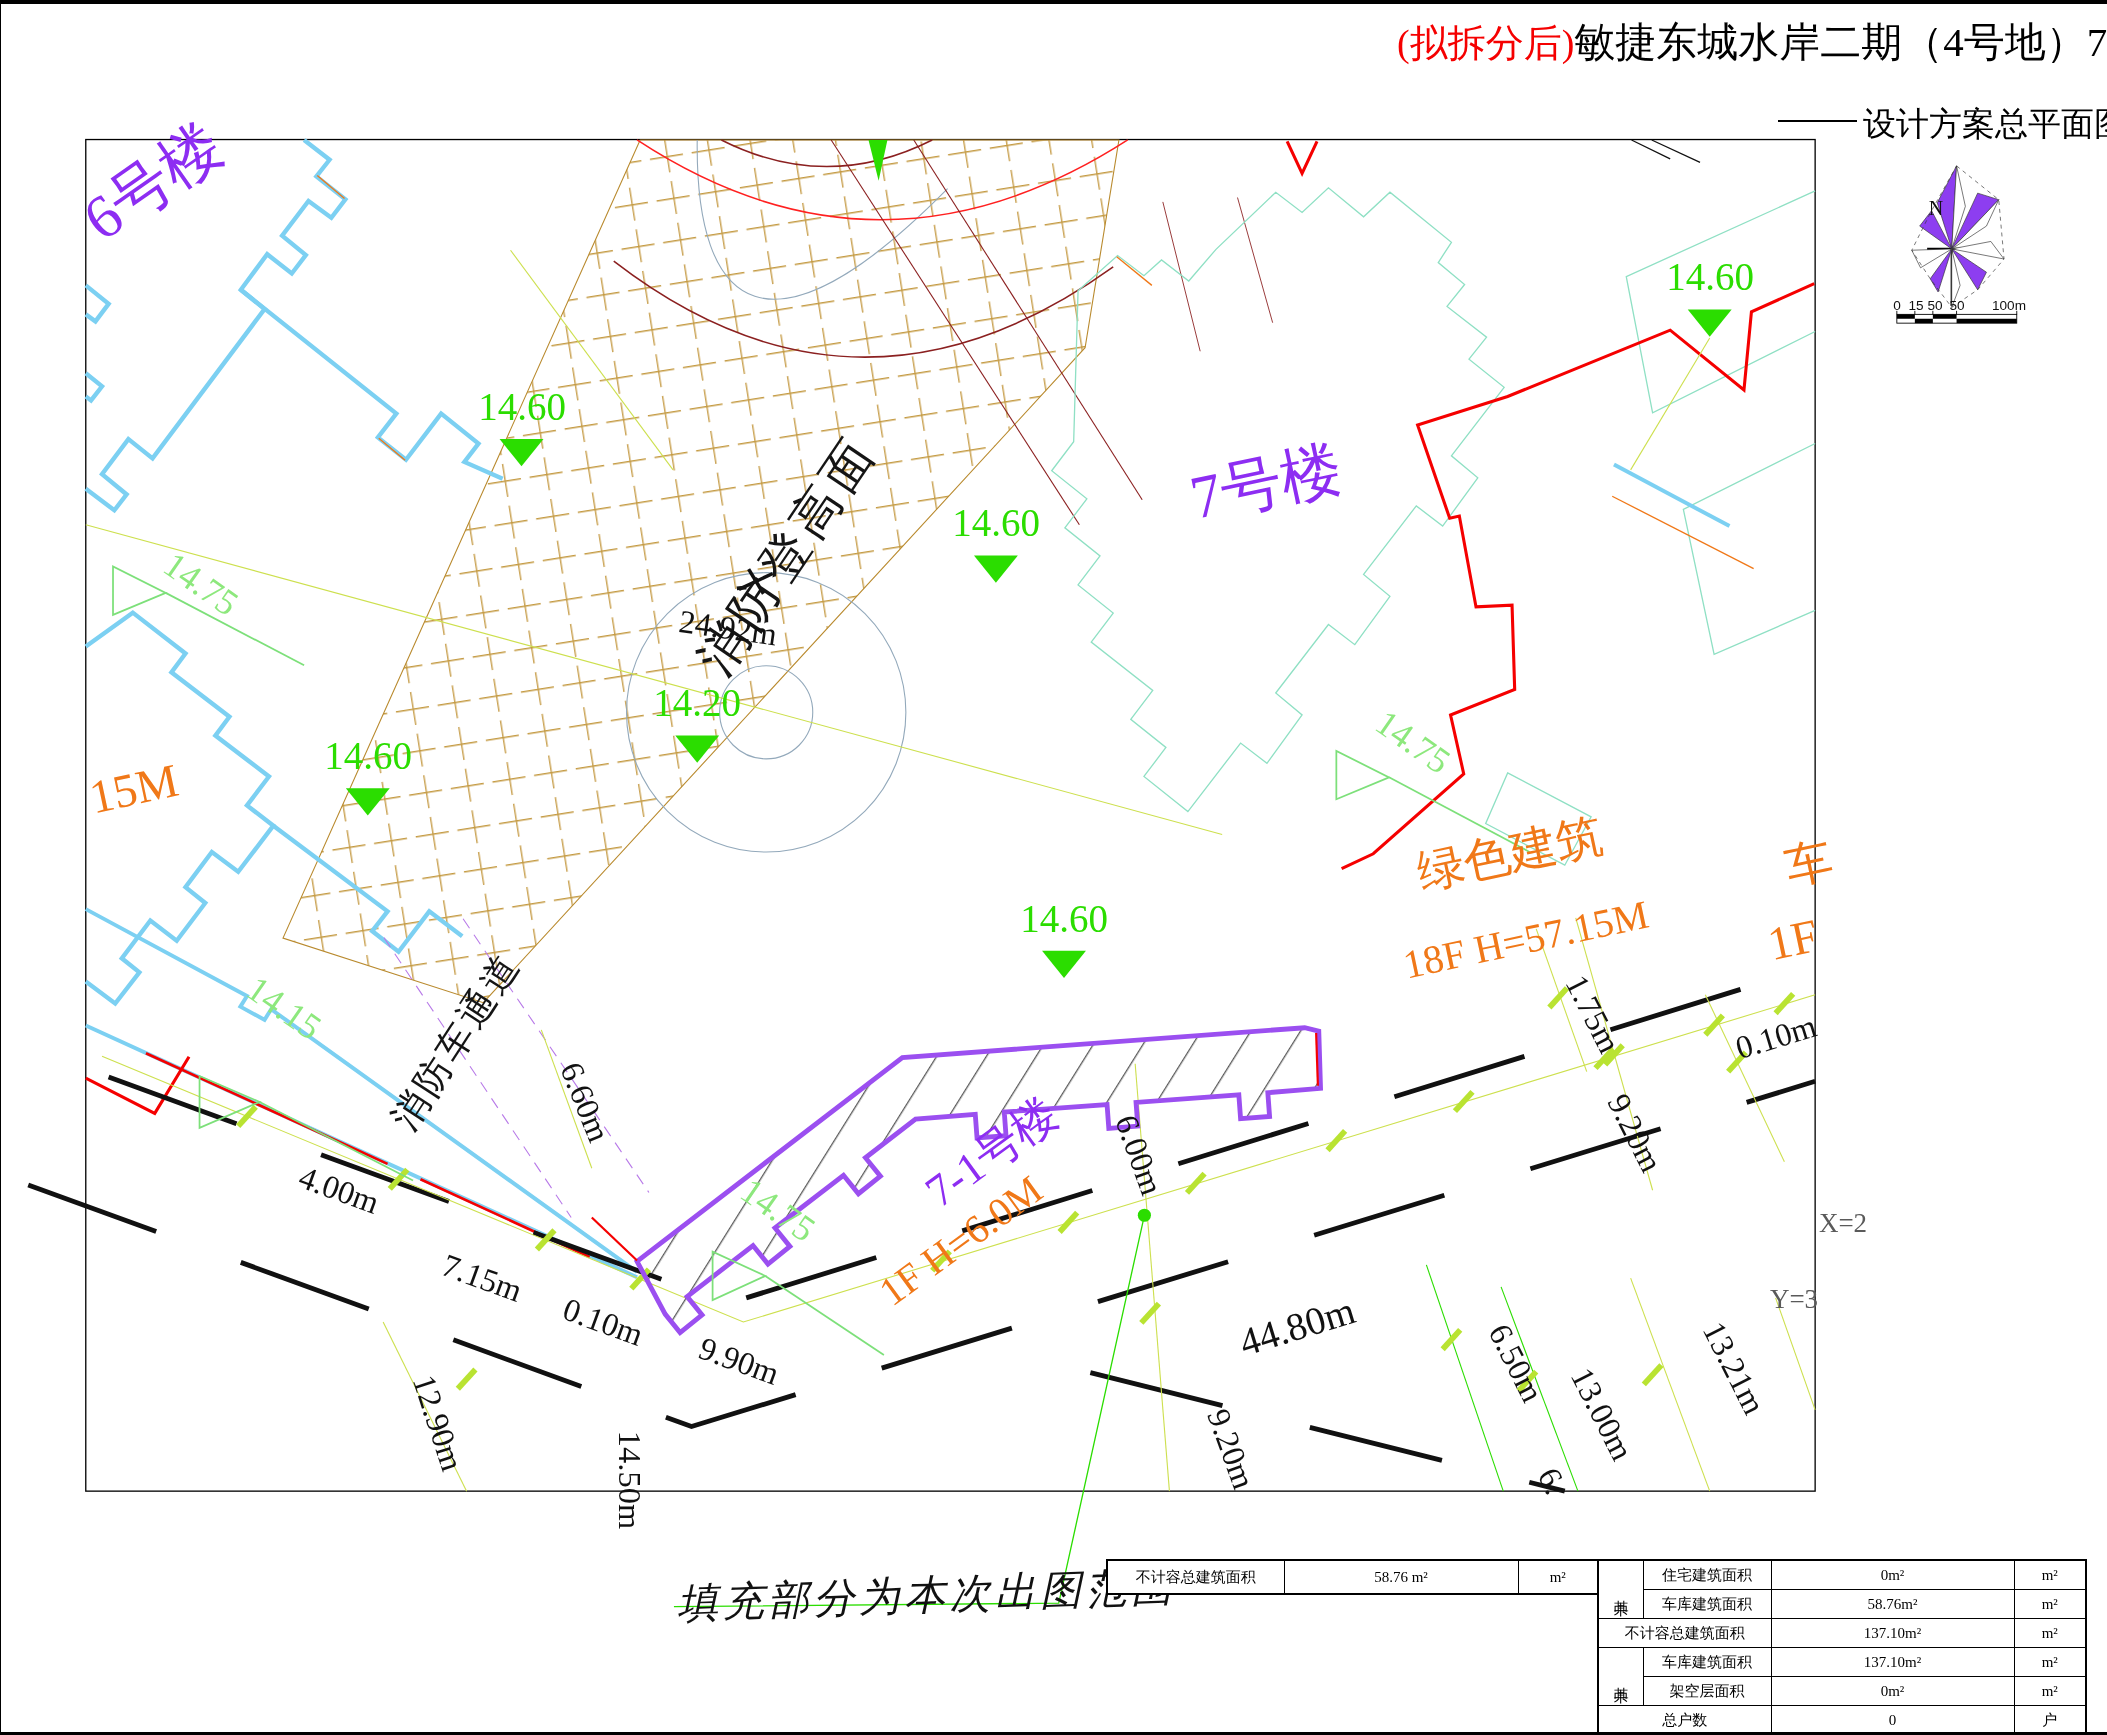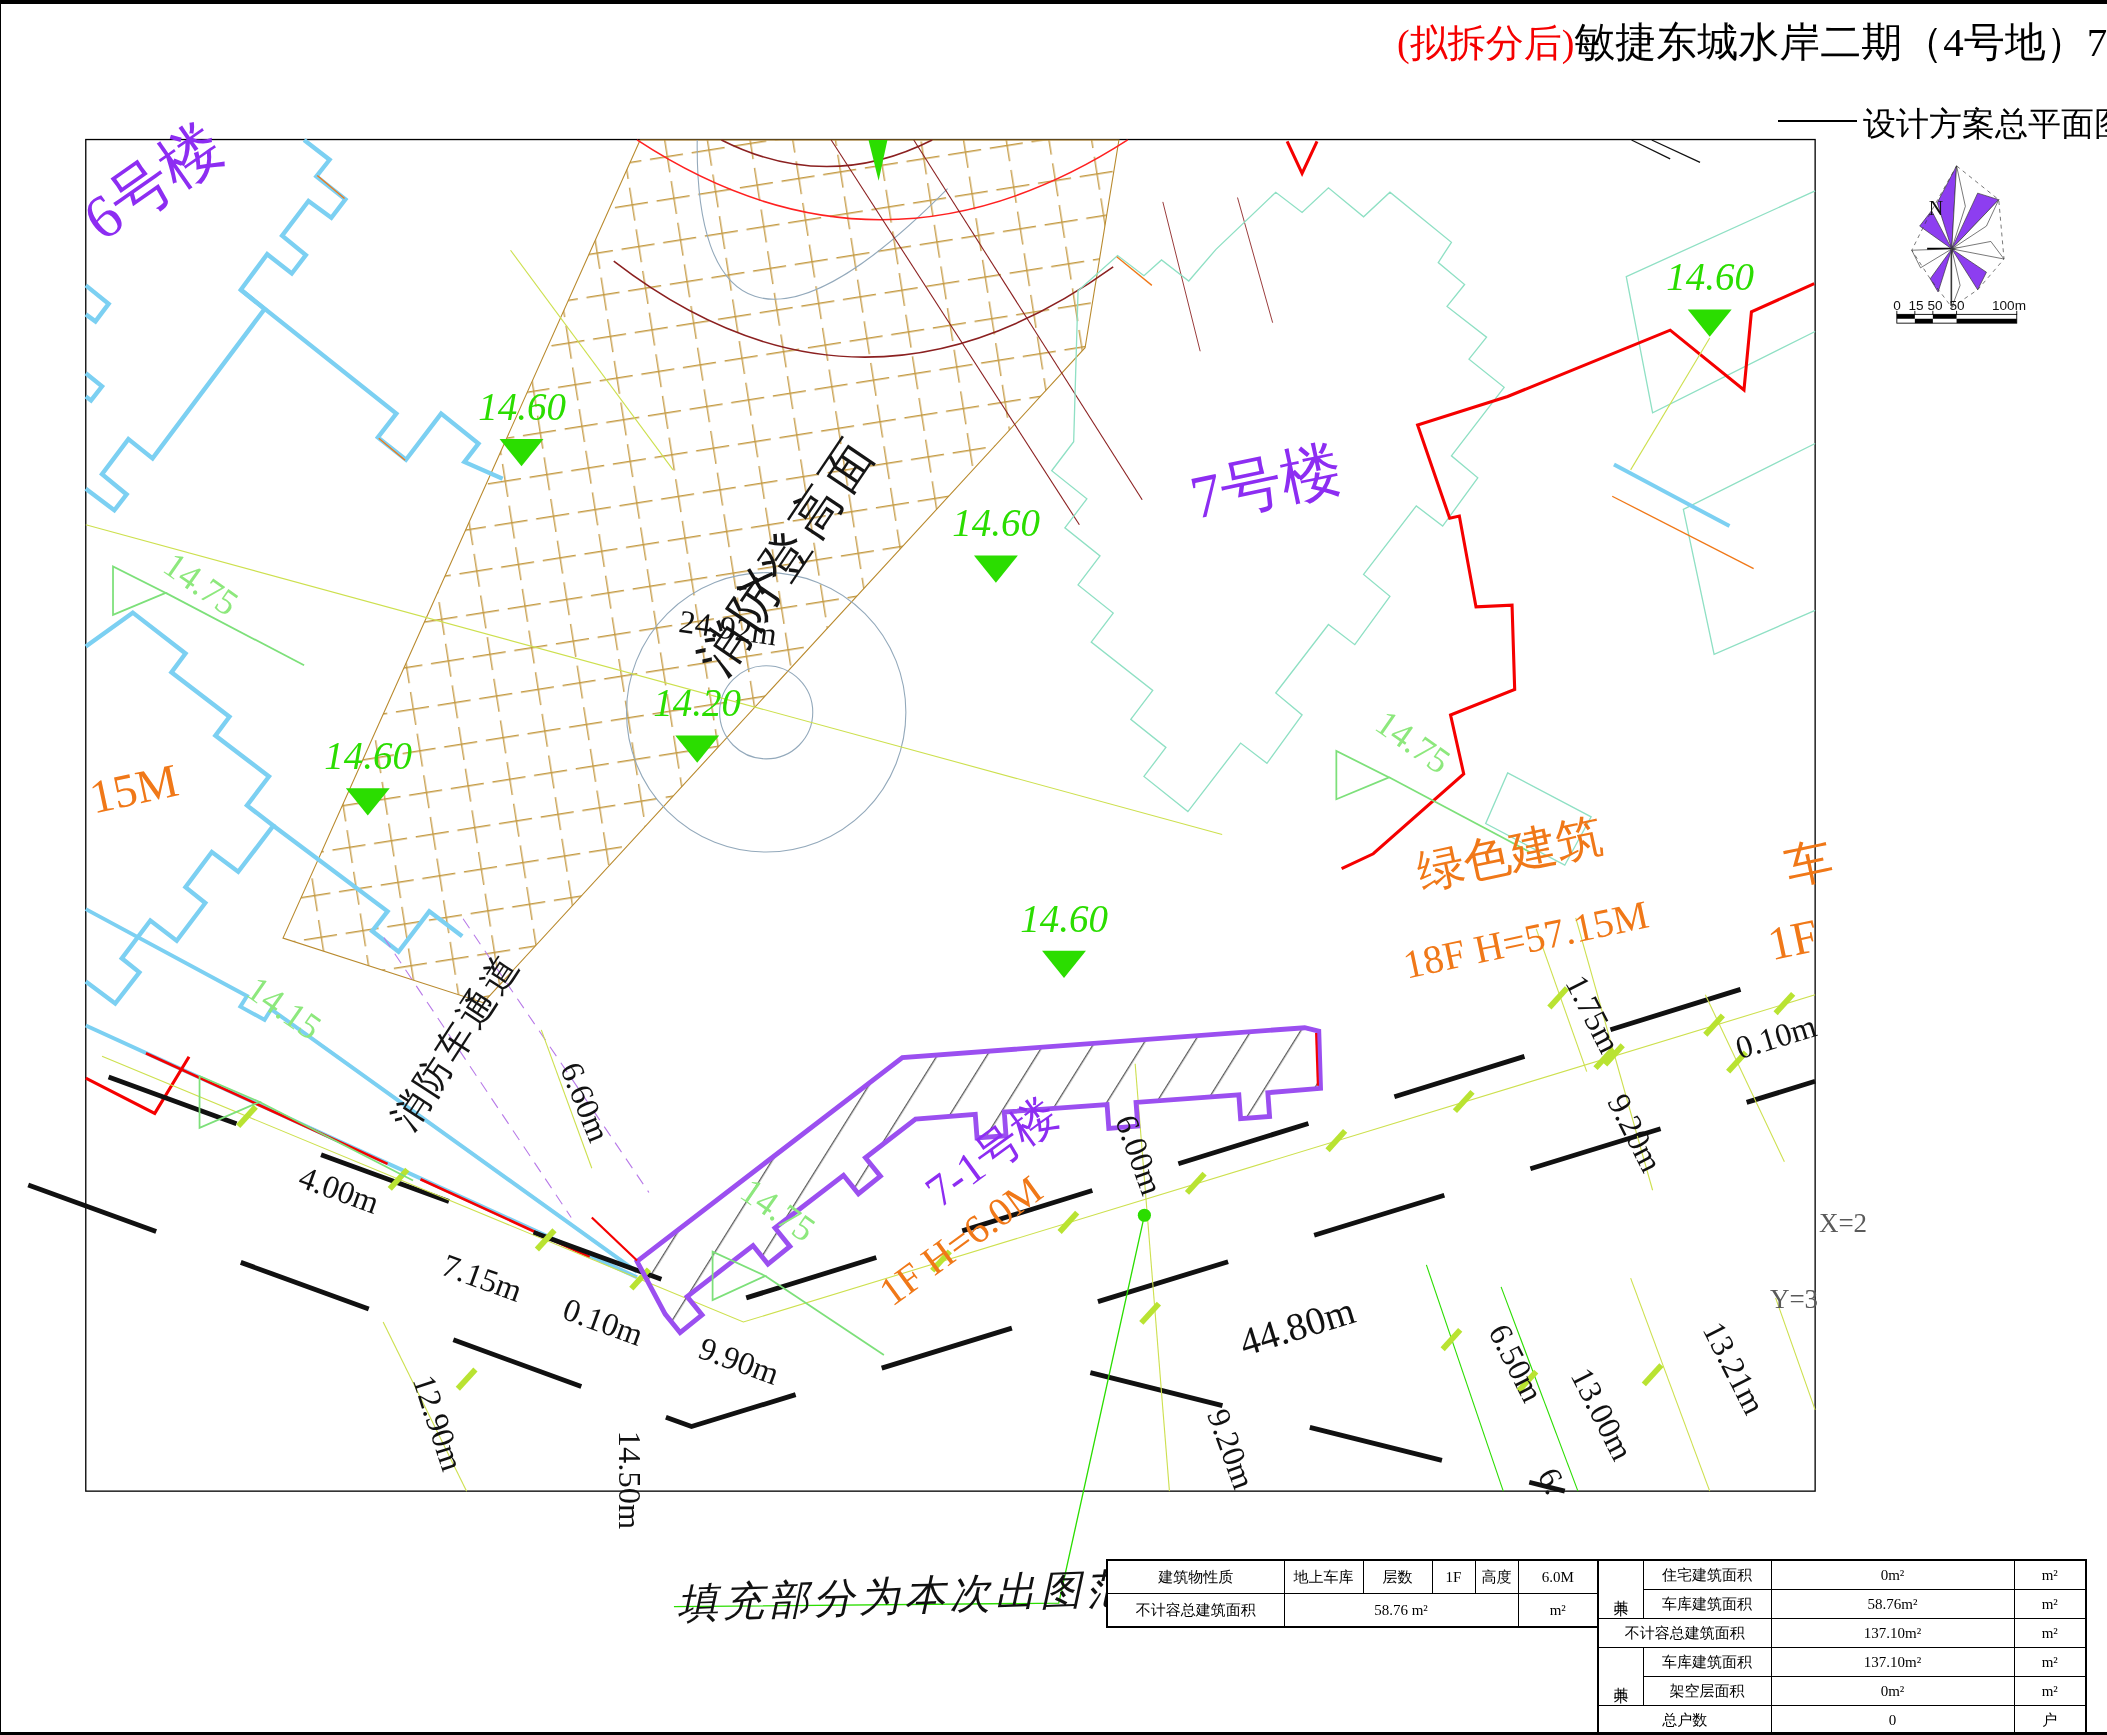--- a/index.html
+++ b/index.html
@@ -7,21 +7,21 @@
         border-style:solid;border-color:#000;border-width:4px 1.8px 4px 1.8px;box-sizing:border-box;
         font-family:"Liberation Serif","DejaVu Serif",serif;overflow:hidden;}
   svg{position:absolute;left:0;top:0;}
   .lbl{position:absolute;line-height:1;white-space:nowrap;transform:translate(-50%,-50%) rotate(var(--r,0deg));}
   .purple-xl{font-size:61px;color:#8d2df2;}
   .purple-lg{font-size:45px;color:#8d2df2;}
   .orange-xl{font-size:47px;color:#f07818;}
   .orange-lg{font-size:40px;color:#f07818;}
   .black-xl{font-size:49px;color:#151515;letter-spacing:6.1px;}
   .black-lg{font-size:37px;color:#151515;letter-spacing:3.5px;}
-  .elev{font-size:39px;color:#2bdd00;font-style:italic;}
+  .elev{font-size:39px;color:#2bdd00;}
   .elevlight{font-size:36px;color:#8de87d;}
   .dim{font-size:32.5px;color:#111;}
   .dim-lg{font-size:39px;color:#111;}
   .coord{font-size:27px;color:#5a5a5a;}
   .scale{font-size:13.6px;color:#111;font-family:"Liberation Sans",sans-serif;}
   .north{font-size:20px;color:#111;}
   .title-row{position:absolute;left:1396px;top:11.4px;white-space:nowrap;}
   .title-red{font-size:38px;color:#f50000;}
   .title-main{font-size:41px;color:#000;}
   .subtitle{position:absolute;left:1862px;top:98px;font-size:33px;color:#000;white-space:nowrap;}
@@ -300,28 +300,20 @@
   <table class="tbl" id="tblL">
     <colgroup>
         <col style="width:177px">
         <col style="width:79px">
         <col style="width:69px">
       <col style="width:43px">
         <col style="width:43px">
         <col style="width:80px">
       </colgroup>
     <tbody>
-        <tr>
-      <td>建筑物性质</td>
-      <td>地上车库</td>
-      <td>层数</td>
-      <td>1F</td>
-      <td>高度</td>
-      <td>6.0M</td>
-    </tr>
     <tr>
       <td>不计容总建筑面积</td>
       <td colspan="4">58.76 m²</td>
       <td>m²</td>
     </tr>
   </tbody>
     </table>
 
   <table class="tbl" id="tblR">
     <colgroup>

